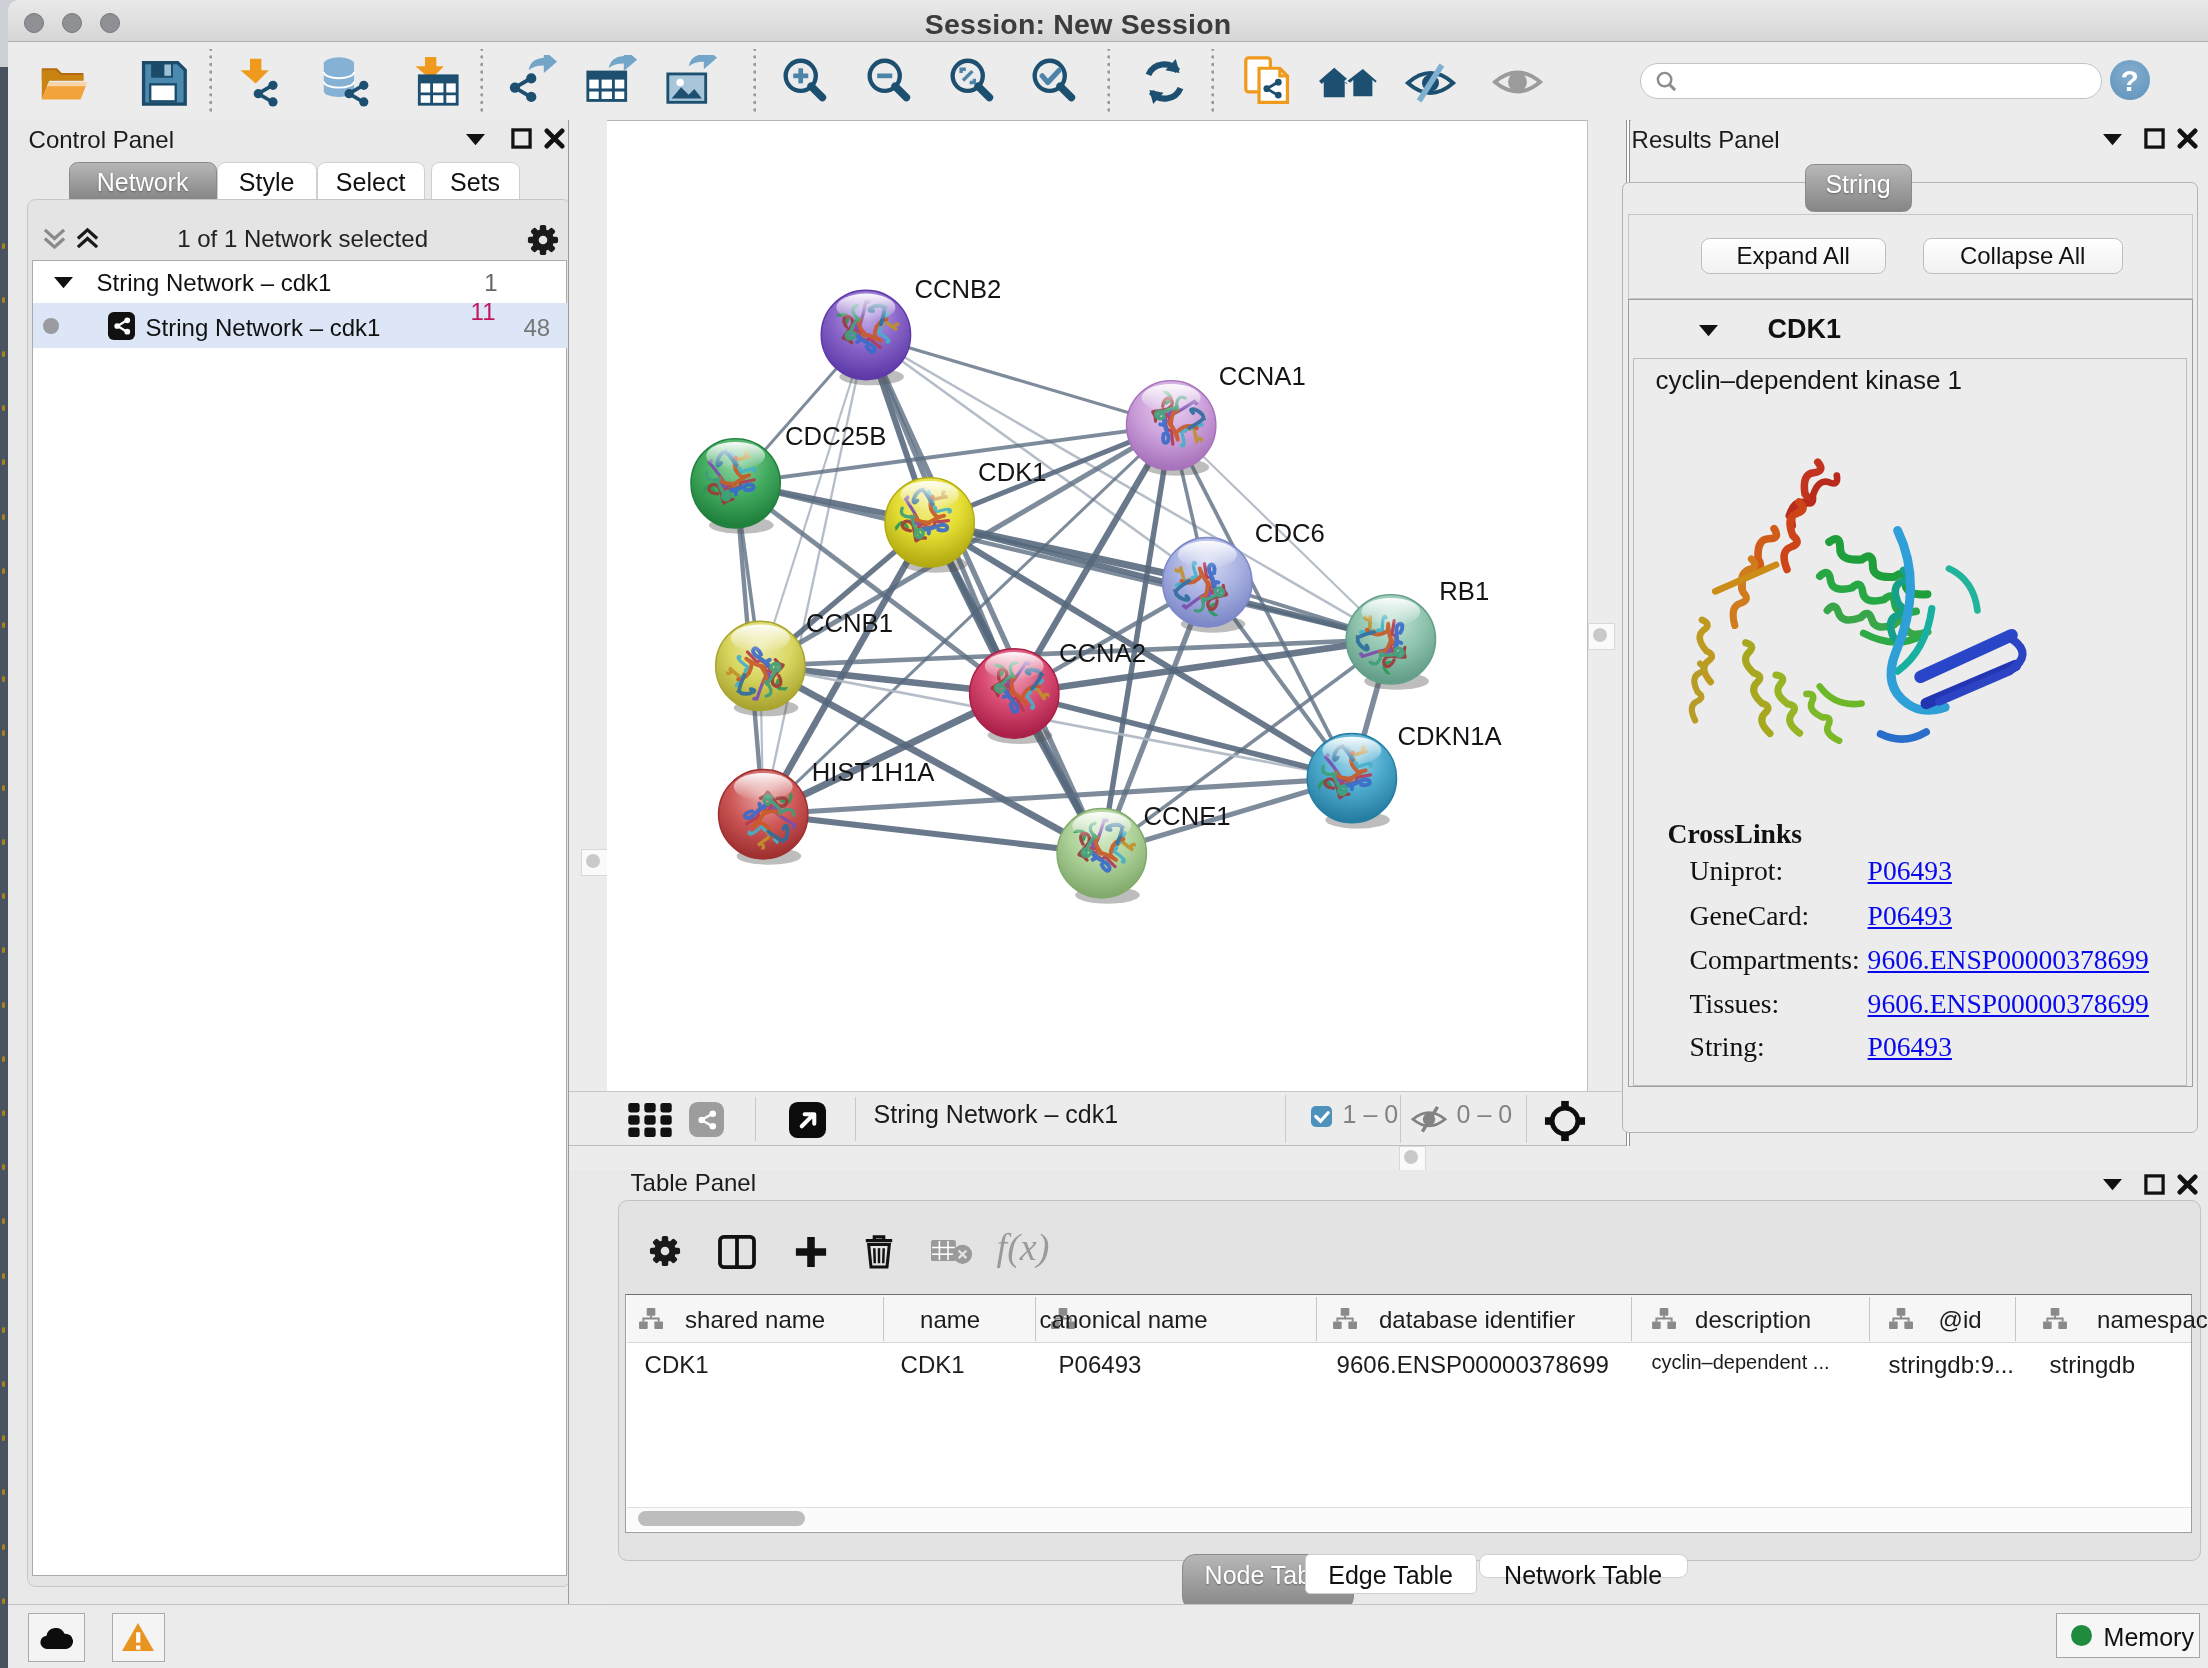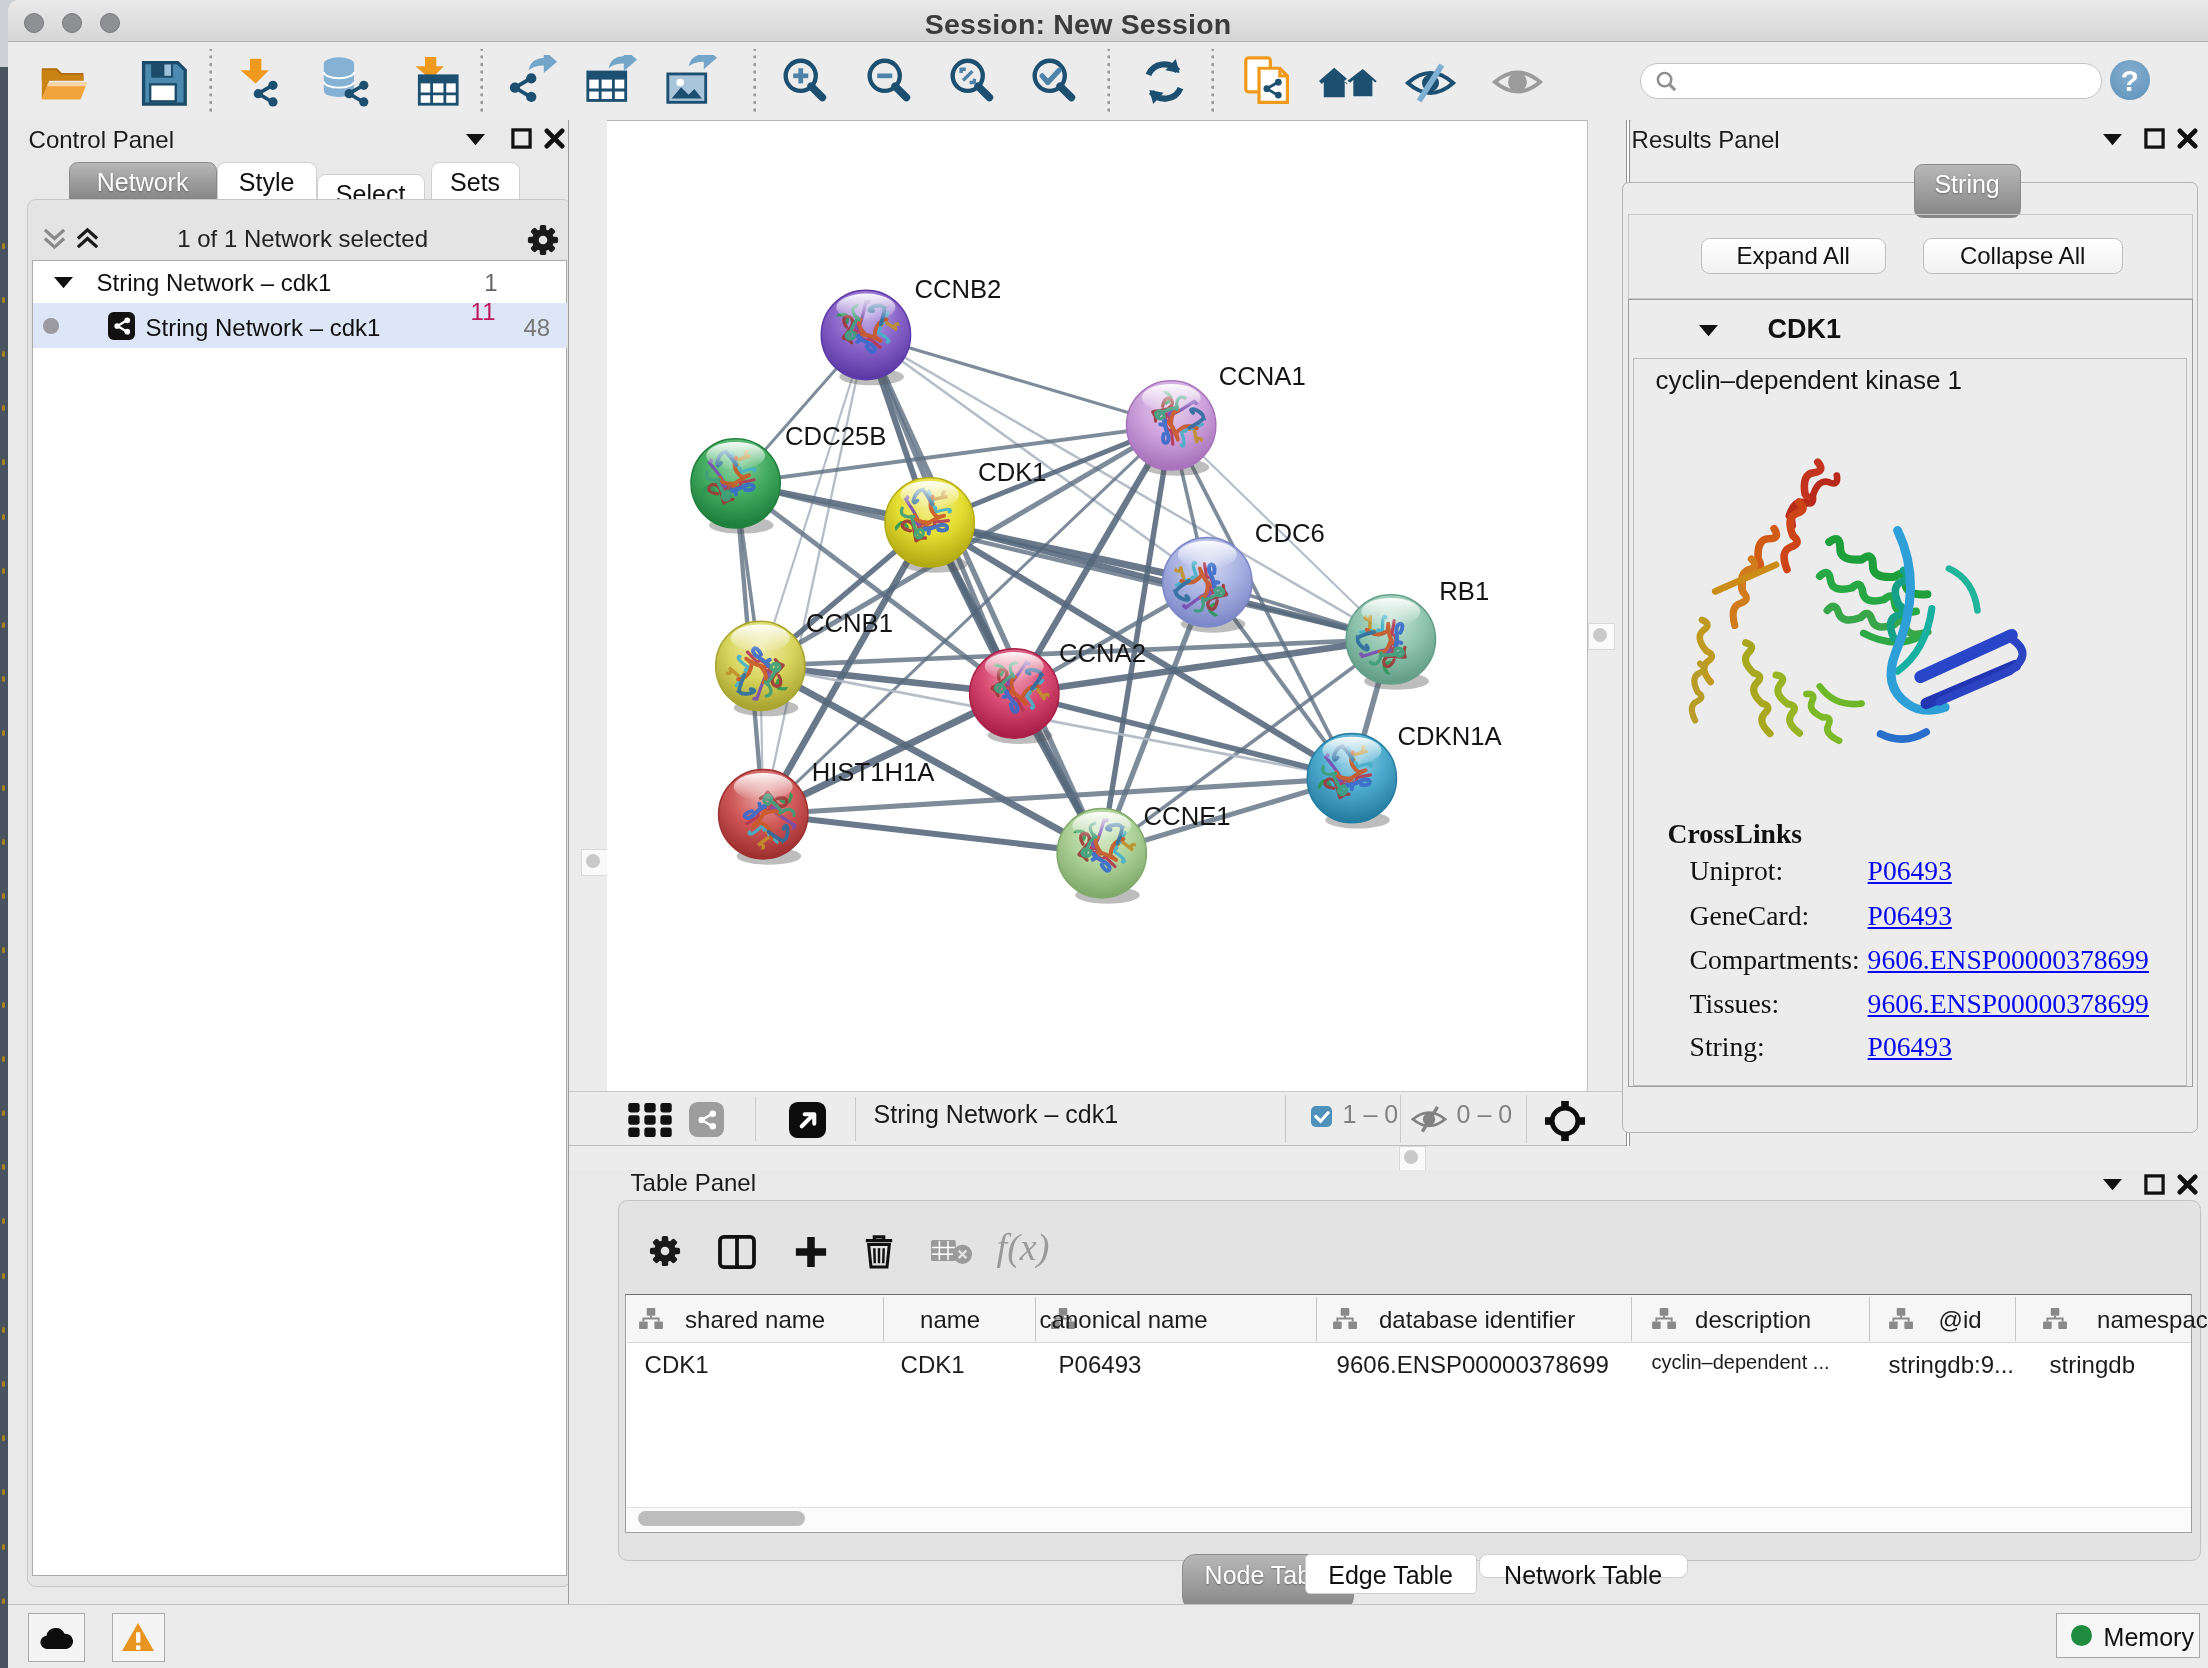--- a/index.html
+++ b/index.html
@@ -268,21 +268,21 @@
       <path d="M1 1 h20 l-10 12 z" fill="#111"></path>
     </svg>
     <svg style="position:absolute;left:503px;top:128px" width="21" height="21" viewBox="0 0 22 22">
       <rect x="2" y="2" width="18" height="18" fill="none" stroke="#111" stroke-width="3.4"></rect>
     </svg>
     <svg style="position:absolute;left:536px;top:128px" width="21" height="21" viewBox="0 0 22 22">
       <path d="M3 3 L19 19 M19 3 L3 19" stroke="#111" stroke-width="5" stroke-linecap="round"></path>
     </svg>
     <div class="tab tabsel" style="left:61px;top:162px;width:148px;height:38px;line-height:38px">Network</div>
     <div class="tab" style="left:209px;top:162px;width:100px;height:38px;line-height:38px">Style</div>
-    <div class="tab" style="left:309px;top:174px;width:108px;height:38px;line-height:38px">Select</div>
+    <div class="tab" style="left:309px;top:162px;width:108px;height:38px;line-height:38px">Select</div>
     <div class="tab" style="left:423px;top:162px;width:89px;height:38px;line-height:38px">Sets</div>
     <div class="abs" style="left:19px;top:199px;width:544px;height:1388px;background:#e4e4e4;border:1px solid #c6c6c6;border-radius:8.6px;box-sizing:border-box"></div>
     <svg style="position:absolute;left:34px;top:226px" width="25" height="25" viewBox="0 0 26 26">
       <g fill="none" stroke="#8a8a8a" stroke-width="3.4">
         <path d="M3 4 l10 9 10-9"></path>
         <path d="M3 13 l10 9 10-9"></path>
       </g>
     </svg>
     <svg style="position:absolute;left:67px;top:226px" width="25" height="25" viewBox="0 0 26 26">
       <g fill="none" stroke="#1a1a1a" stroke-width="3.4">
@@ -589,21 +589,21 @@
     <svg style="position:absolute;left:2094px;top:133px" width="21" height="13.3" viewBox="0 0 22 14">
       <path d="M1 1 h20 l-10 12 z" fill="#111"></path>
     </svg>
     <svg style="position:absolute;left:2136px;top:128px" width="21" height="21" viewBox="0 0 22 22">
       <rect x="2" y="2" width="18" height="18" fill="none" stroke="#111" stroke-width="3.4"></rect>
     </svg>
     <svg style="position:absolute;left:2169px;top:128px" width="21" height="21" viewBox="0 0 22 22">
       <path d="M3 3 L19 19 M19 3 L3 19" stroke="#111" stroke-width="5" stroke-linecap="round"></path>
     </svg>
     <div class="abs" style="left:1614px;top:182px;width:576px;height:951px;background:#ececec;border:1px solid #b3b3b3;border-radius:6.7px;box-sizing:border-box"></div>
-    <div class="tab tabsel" style="left:1906px;top:164px;width:107px;height:54px;line-height:38px;border-radius:8.6px">String</div>
+    <div class="tab tabsel" style="left:1797px;top:164px;width:107px;height:48px;line-height:38px;border-radius:8.6px">String</div>
     <div class="abs" style="left:1620px;top:214px;width:565px;height:85px;border:1px solid #c6c6c6;box-sizing:border-box"></div>
     <div class="btn" style="left:1693px;top:238px;width:185px;height:36px;line-height:34px">Expand All</div>
     <div class="btn" style="left:1915px;top:238px;width:200px;height:36px;line-height:34px">Collapse All</div>
     <div class="abs" style="left:1620px;top:299px;width:565px;height:788px;border:1px solid #9e9e9e;box-sizing:border-box"></div>
     <svg style="position:absolute;left:1690px;top:324px" width="21" height="13.3" viewBox="0 0 22 14">
       <path d="M1 1 h20 l-10 12 z" fill="#111"></path>
     </svg>
     <div class="abs" style="left:1760px;top:314px;font-size:27px;font-weight:bold;color:#111">CDK1</div>
     <div class="abs" style="left:1625px;top:358px;width:554px;height:728px;border:1px solid #bdbdbd;box-sizing:border-box"></div>
     <div class="abs" style="left:1648px;top:365px;font-size:26px;color:#161616">cyclin–dependent kinase 1</div>

